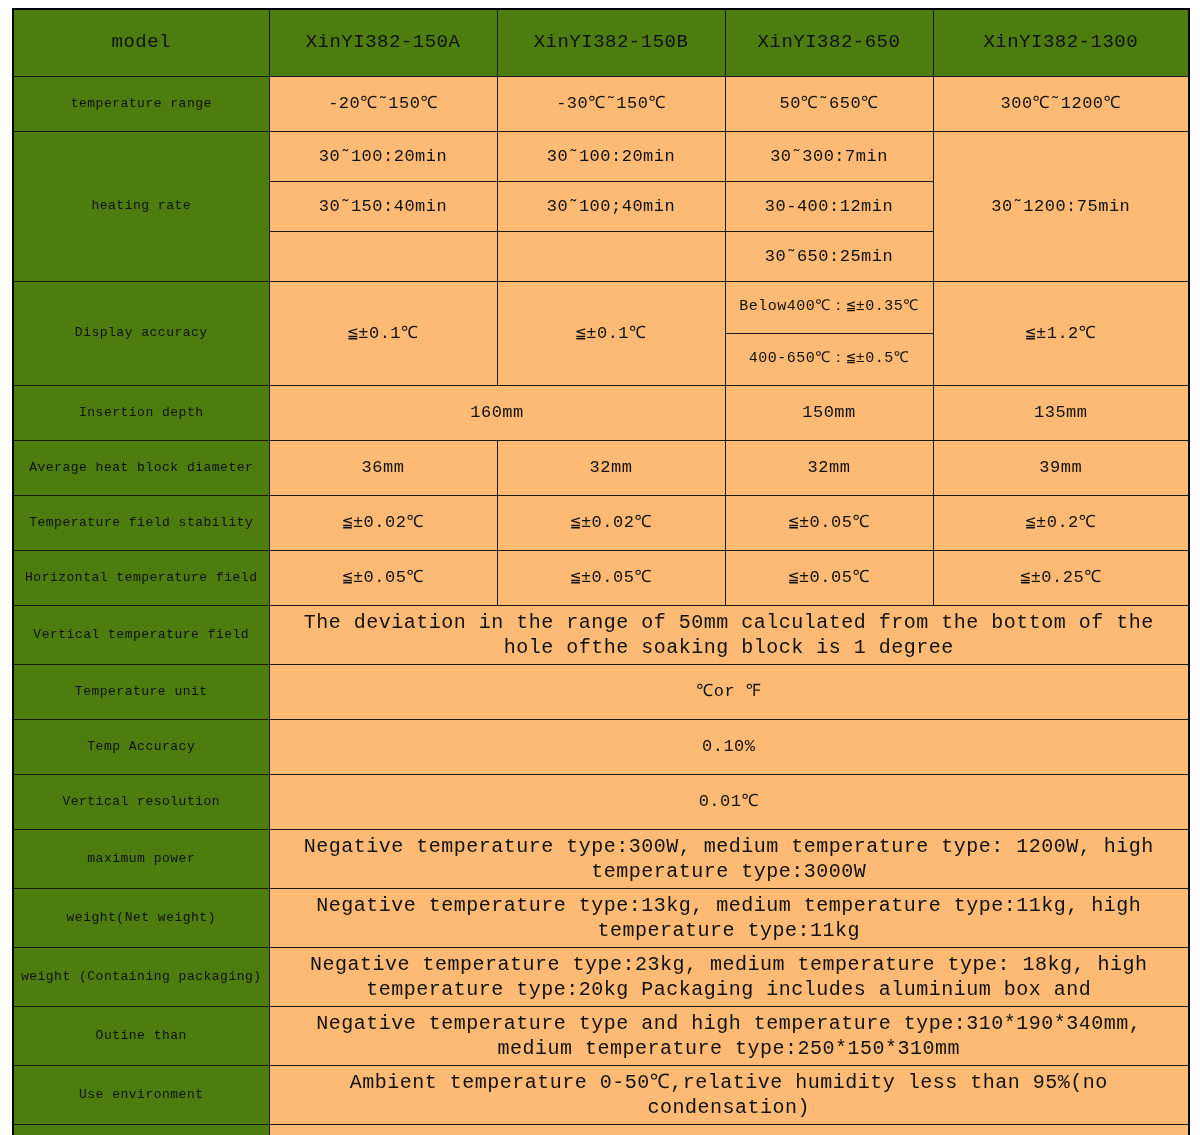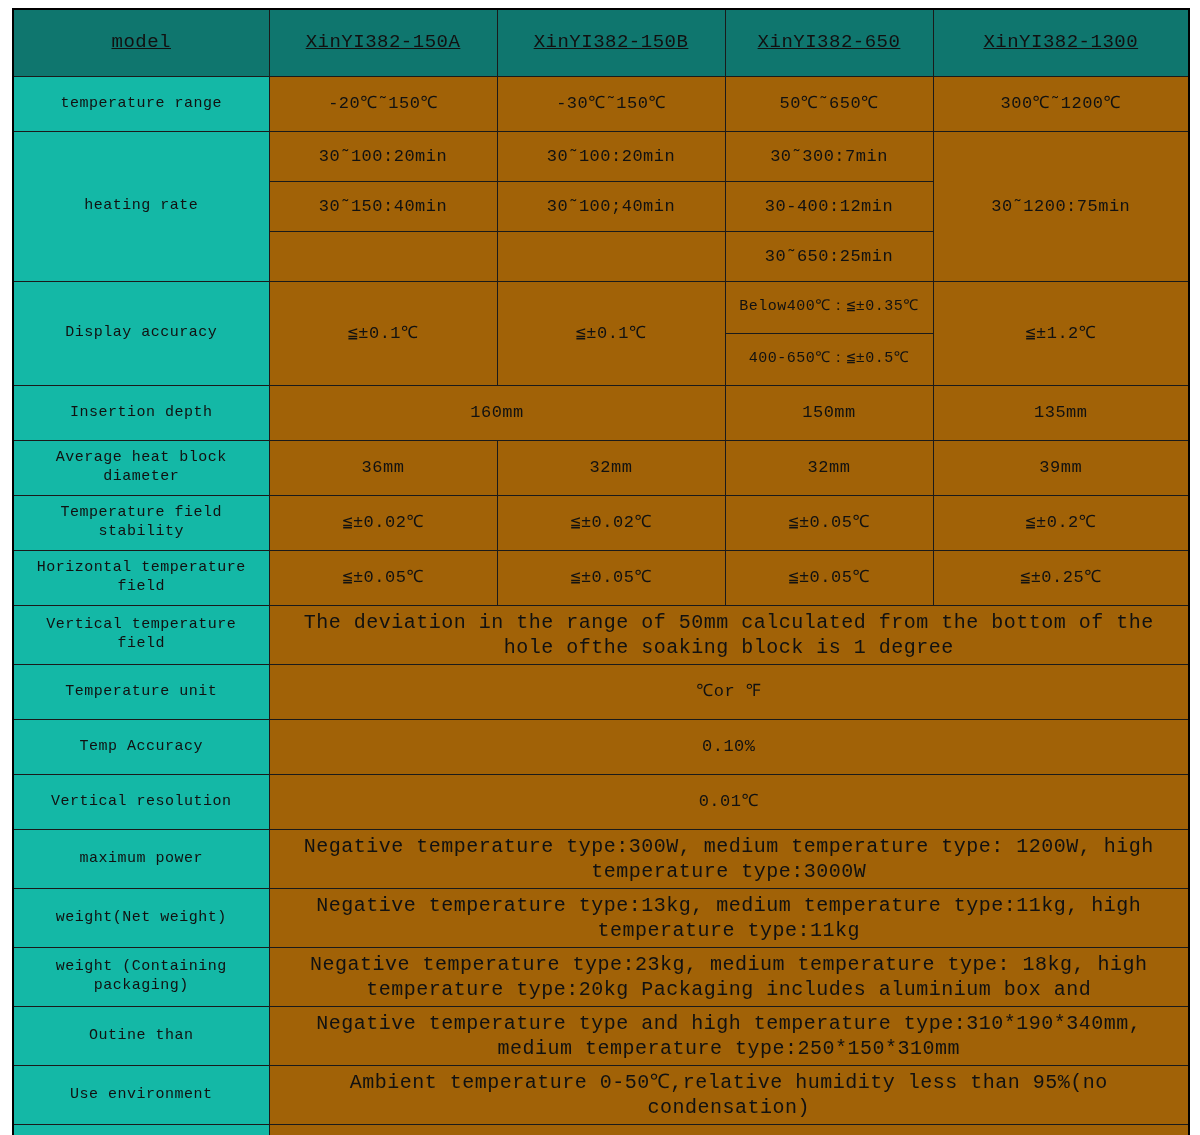--- a/index.html
+++ b/index.html
@@ -30,43 +30,42 @@
     border: 1px solid #1a1a1a;
     text-align: center;
     vertical-align: middle;
     font-weight: normal;
     letter-spacing: 0.5px;
     line-height: 1.25;
     padding: 4px 5px;
     color: #111111;
   }
   thead th {
-    background: #0f766e;
+    background: #4d7c0f;
     color: #ffffff;
     font-size: 19px;
     height: 58px;
     border: 1px solid #2cb34a;
     letter-spacing: 1px;
-    text-decoration: underline;
   }
   thead th.model-head {
     letter-spacing: 4px;
     font-size: 19px;
   }
   td.rowlabel {
-    background: #14b8a6;
-    font-size: 15px;
+    background: #4d7c0f;
+    font-size: 13px;
     letter-spacing: 1.2px;
     height: 46px;
   }
   td.rowlabel.wide-sp {
     letter-spacing: 2.5px;
   }
   td.val {
-    background: #a16207;
+    background: #fdba74;
     font-size: 17px;
   }
   td.val.tight {
     font-size: 15px;
     letter-spacing: 0px;
   }
   td.longtext {
     font-size: 20px;
     letter-spacing: 1px;
     line-height: 1.35;

